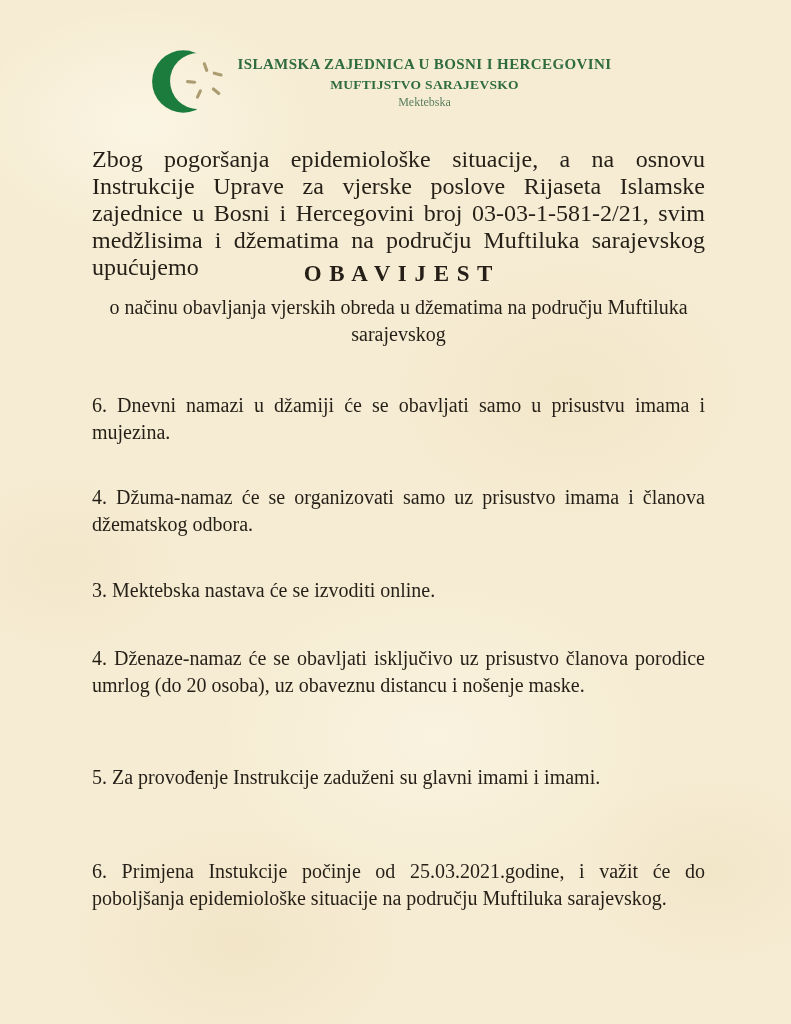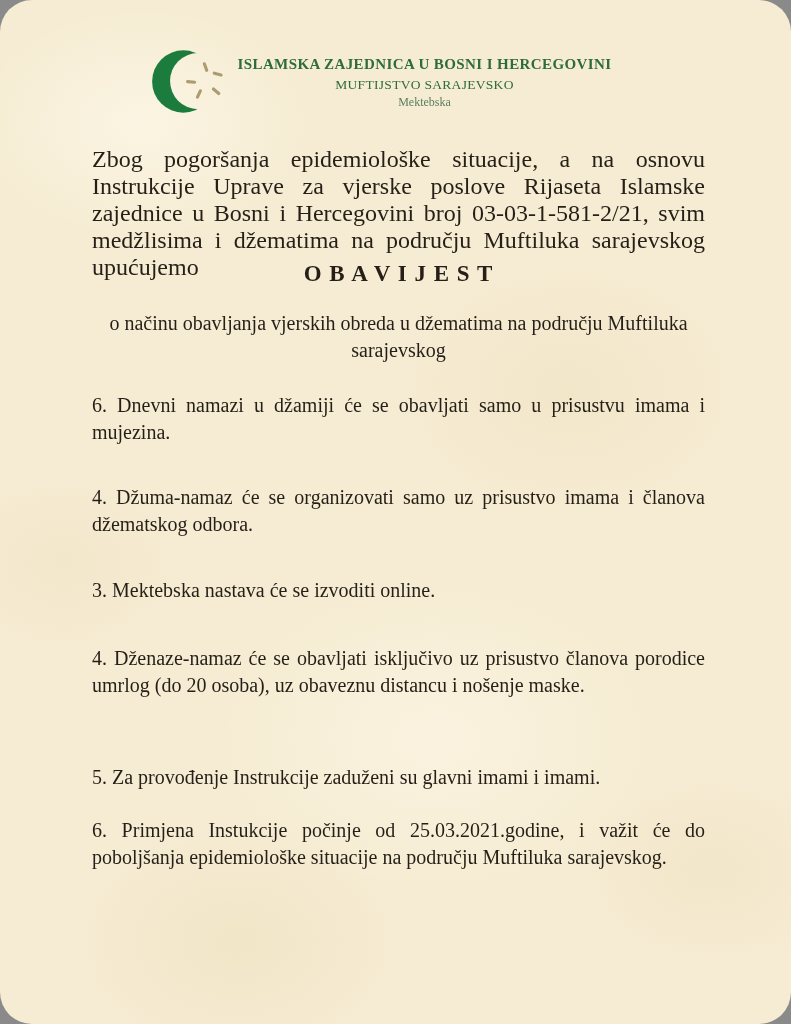--- a/index.html
+++ b/index.html
@@ -16,21 +16,20 @@
     background-color: #f6ecd3;
     background-image:
       radial-gradient(ellipse 260px 180px at 18% 12%, rgba(255,252,240,0.55), transparent 65%),
       radial-gradient(ellipse 300px 220px at 72% 38%, rgba(224,201,152,0.16), transparent 60%),
       radial-gradient(ellipse 340px 240px at 55% 72%, rgba(255,251,238,0.45), transparent 65%),
       radial-gradient(ellipse 280px 200px at 30% 92%, rgba(222,198,148,0.18), transparent 60%),
       radial-gradient(ellipse 220px 160px at 90% 85%, rgba(221,196,146,0.15), transparent 60%),
       radial-gradient(ellipse 200px 150px at 8% 55%, rgba(223,200,152,0.14), transparent 60%);
     font-family: "Liberation Serif", "DejaVu Serif", serif;
     color: #251f17;
-    border-radius: 32px;
   }
   .logo {
     position: absolute;
     left: 148px;
     top: 46px;
     width: 80px;
     height: 78px;
   }
   .org-block {
     position: absolute;
@@ -43,21 +42,21 @@
     color: #2e6b3e;
   }
   .org-name {
     font-size: 15px;
     font-weight: bold;
     letter-spacing: 0.4px;
     line-height: 21px;
   }
   .org-office {
     font-size: 13.5px;
-    font-weight: normal;
+    font-weight: bold;
     letter-spacing: 0.3px;
     line-height: 19px;
   }
   .org-city {
     font-size: 12px;
     color: #5a7f5e;
     line-height: 17px;
   }
   .textcol {
     position: absolute;
@@ -73,36 +72,36 @@
   }
   .notice-title {
     top: 258px;
     font-size: 23px;
     font-weight: bold;
     line-height: 32px;
     text-align: center;
     letter-spacing: 1px;
   }
   .notice-subtitle {
-    top: 310px;
+    top: 294px;
     font-size: 20px;
     line-height: 27px;
     text-align: center;
   }
   .item {
     font-size: 20px;
     line-height: 27px;
     text-align: justify;
   }
   .i1 { top: 392px; }
   .i2 { top: 484px; }
   .i3 { top: 577px; }
   .i4 { top: 645px; }
   .i5 { top: 764px; }
-  .i6 { top: 817px; }
+  .i6 { top: 858px; }
 </style>
 </head>
 <body>
 
 <div class="page">
 
   <svg class="logo" viewBox="0 0 100 100" aria-hidden="true">
     <defs>
       <mask id="crescent-mask">
         <rect width="100" height="100" fill="#fff"></rect>

